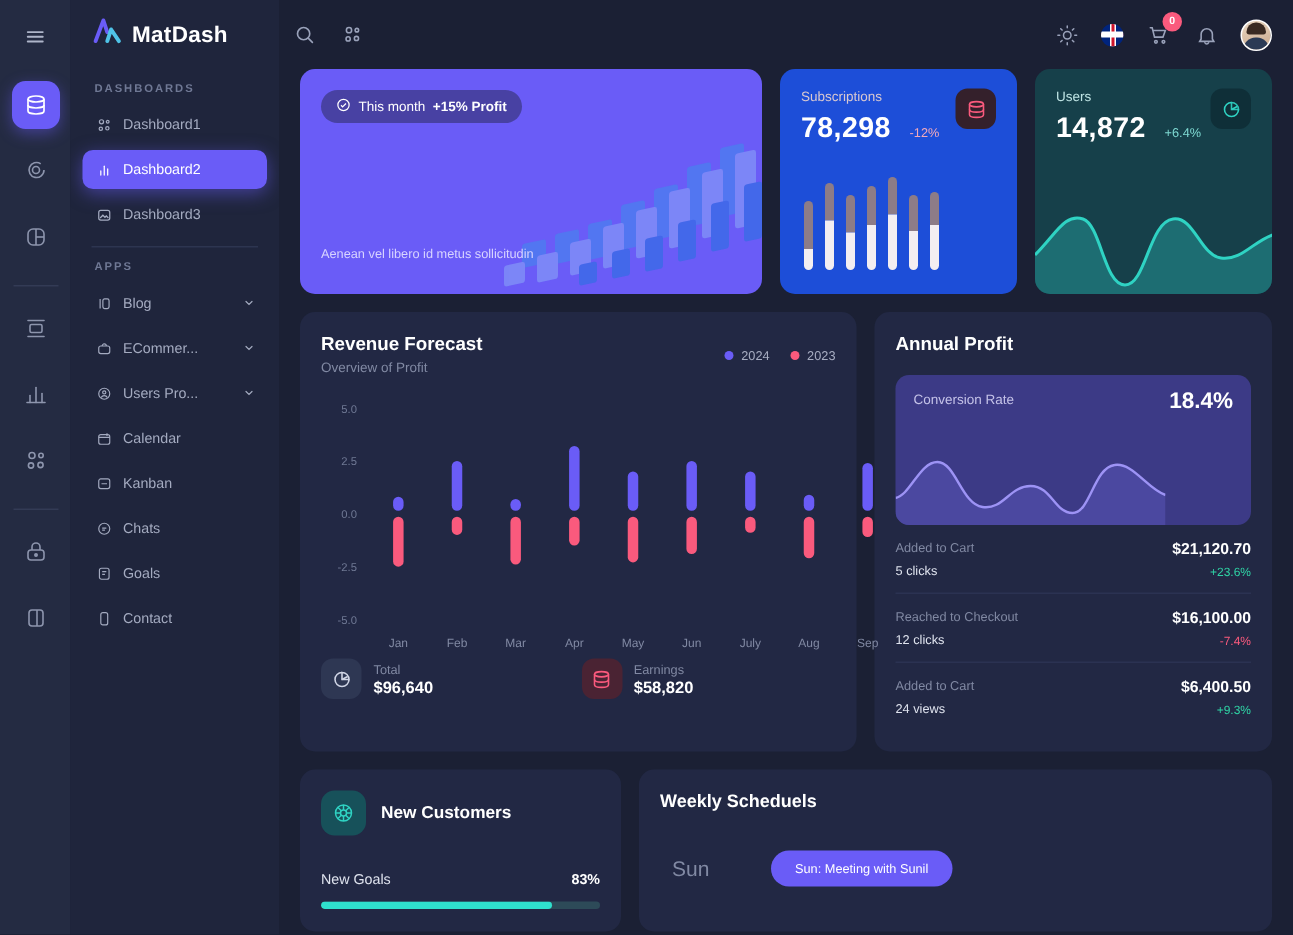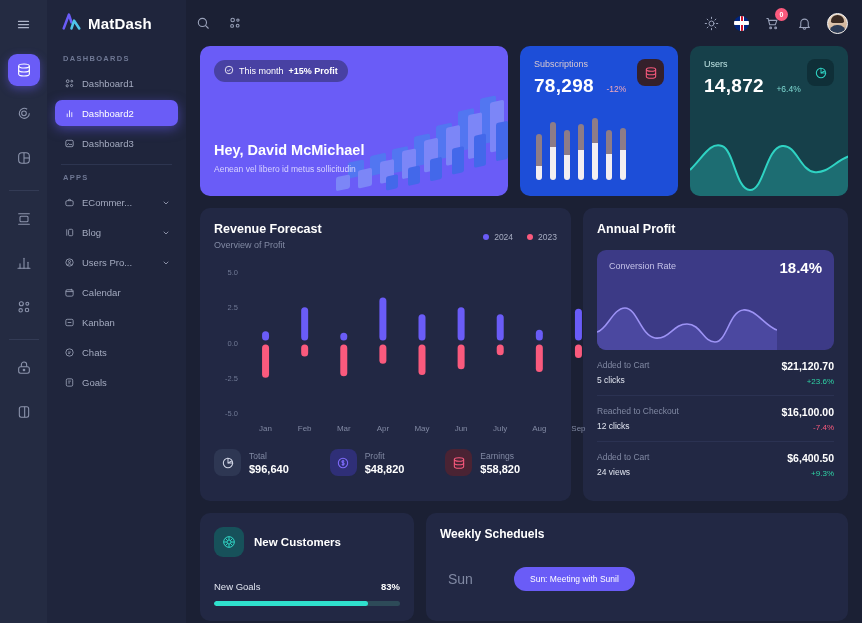--- a/index.html
+++ b/index.html
@@ -118,21 +118,21 @@
 
   
   .rev { width: 371px; padding: 14px 14px 12px; }
   .rev-head { display: flex; align-items: flex-start; }
   .rev-title { color: #fff; font-size: 12.5px; font-weight: bold; }
   .rev-sub { color: #8189a3; font-size: 9px; margin-top: 4px; }
   .legend { margin-left: auto; display: flex; gap: 14px; padding-top: 10px; }
   .leg { display: flex; align-items: center; gap: 5px; color: #a7adc2; font-size: 8.5px; }
   .dot { width: 6px; height: 6px; border-radius: 50%; }
   .chart-area { height: 175px; margin-top: 14px; position: relative; }
-  .rev-stats { display: flex; gap: 4px; margin-top: 10px; }
+  .rev-stats { display: flex; gap: 4px; }
   .rv { flex: 1; display: flex; align-items: center; gap: 8px; }
   .rv-ico { width: 27px; height: 27px; border-radius: 8px; display: flex; align-items: center; justify-content: center; }
   .rv-ico.grey { background: #2e3753; color: #cfd4e4; }
   .rv-ico.indigo { background: #2f2f77; color: #7f6bfb; }
   .rv-ico.red { background: #4a2333; color: #fa5a7d; }
   .rv-lab { color: #8189a3; font-size: 8.5px; }
   .rv-val { color: #fff; font-size: 11px; font-weight: bold; margin-top: 2px; }
 
   
   .annual { flex: 1; padding: 14px; }
@@ -285,50 +285,50 @@
       </span>
       <span class="nav-label">Dashboard3</span>
     </div>
 
     <div class="side-div"></div>
     <div class="sec-label">APPS</div>
 
     <div class="nav-item">
       <span class="nav-icon">
         <svg width="11" height="11" viewBox="0 0 24 24" fill="none" stroke="currentColor" stroke-width="1.7">
+            <path d="M6 5v14"></path>
+            <rect x="10" y="5" width="9" height="14" rx="2.5"></rect>
+          </svg>
+      </span>
+      <span class="nav-label">Blog</span>
+      <span class="chev">
+        <svg width="8" height="8" viewBox="0 0 24 24" fill="none" stroke="currentColor" stroke-width="2.4" stroke-linecap="round">
+            <path d="M6 9l6 6 6-6"></path>
+          </svg>
+      </span>
+    </div>
+
+    <div class="nav-item">
+      <span class="nav-icon">
+        <svg width="11" height="11" viewBox="0 0 24 24" fill="none" stroke="currentColor" stroke-width="1.7">
             <rect x="4" y="8" width="16" height="11" rx="3"></rect>
             <path d="M9 8a3 3 0 0 1 6 0"></path>
           </svg>
       </span>
       <span class="nav-label">ECommer...</span>
       <span class="chev">
         <svg width="8" height="8" viewBox="0 0 24 24" fill="none" stroke="currentColor" stroke-width="2.4" stroke-linecap="round">
             <path d="M6 9l6 6 6-6"></path>
           </svg>
       </span>
     </div>
 
     <div class="nav-item">
       <span class="nav-icon">
         <svg width="11" height="11" viewBox="0 0 24 24" fill="none" stroke="currentColor" stroke-width="1.7">
-            <path d="M6 5v14"></path>
-            <rect x="10" y="5" width="9" height="14" rx="2.5"></rect>
-          </svg>
-      </span>
-      <span class="nav-label">Blog</span>
-      <span class="chev">
-        <svg width="8" height="8" viewBox="0 0 24 24" fill="none" stroke="currentColor" stroke-width="2.4" stroke-linecap="round">
-            <path d="M6 9l6 6 6-6"></path>
-          </svg>
-      </span>
-    </div>
-
-    <div class="nav-item">
-      <span class="nav-icon">
-        <svg width="11" height="11" viewBox="0 0 24 24" fill="none" stroke="currentColor" stroke-width="1.7">
             <circle cx="12" cy="12" r="8"></circle>
             <circle cx="12" cy="10" r="2.3"></circle>
             <path d="M7.5 17.5a5 5 0 0 1 9 0"></path>
           </svg>
       </span>
       <span class="nav-label">Users Pro...</span>
       <span class="chev">
         <svg width="8" height="8" viewBox="0 0 24 24" fill="none" stroke="currentColor" stroke-width="2.4" stroke-linecap="round">
             <path d="M6 9l6 6 6-6"></path>
           </svg>
@@ -371,20 +371,28 @@
       <span class="nav-icon">
         <svg width="11" height="11" viewBox="0 0 24 24" fill="none" stroke="currentColor" stroke-width="1.7">
             <rect x="5" y="4" width="14" height="16" rx="3"></rect>
             <path d="M9 9h6"></path>
             <path d="M9 13h4"></path>
           </svg>
       </span>
       <span class="nav-label">Goals</span>
     </div>
 
+    <div class="nav-item">
+      <span class="nav-icon">
+        <svg width="11" height="11" viewBox="0 0 24 24" fill="none" stroke="currentColor" stroke-width="1.7">
+            <rect x="7" y="3" width="10" height="18" rx="3"></rect>
+          </svg>
+      </span>
+      <span class="nav-label">Contact</span>
+    </div>
   </div>
 
   <div class="main">
 
     <div class="topbar">
       <div class="top-icon">
         <svg width="14" height="14" viewBox="0 0 24 24" fill="none" stroke="currentColor" stroke-width="1.9" stroke-linecap="round">
             <circle cx="11" cy="11" r="7"></circle>
             <path d="M16.5 16.5L21 21"></path>
           </svg>
@@ -469,21 +477,20 @@
           <div class="pill">
             <span>
               <svg width="10" height="10" viewBox="0 0 24 24" fill="none" stroke="#fff" stroke-width="2">
                   <circle cx="12" cy="12" r="9"></circle>
                   <path d="M8 12.5l2.5 2.5L16 9.5"></path>
                 </svg>
             </span>
             <span>This month</span>
             <b>+15% Profit</b>
           </div>
-          <div class="hero-title">Hey, David McMichael</div>
           <div class="hero-sub">Aenean vel libero id metus sollicitudin</div>
         </div>
 
         <div class="stat-card stat-sub">
           <div class="stat-label">Subscriptions</div>
           <span class="stat-num">78,298</span>
           <span class="stat-delta delta-down">-12%</span>
           <div class="stat-badge sub-badge">
             <svg width="14" height="14" viewBox="0 0 24 24" fill="none" stroke="currentColor" stroke-width="1.8">
                 <ellipse cx="12" cy="6" rx="8" ry="3"></ellipse>
@@ -606,33 +613,20 @@
                     <path d="M12 12l6.5-3.5"></path>
                     <path d="M12 4a8 8 0 0 1 8 8h-8z"></path>
                   </svg>
               </div>
               <div>
                 <div class="rv-lab">Total</div>
                 <div class="rv-val">$96,640</div>
               </div>
             </div>
             <div class="rv">
-              <div class="rv-ico indigo">
-                <svg width="14" height="14" viewBox="0 0 24 24" fill="none" stroke="currentColor" stroke-width="1.8">
-                    <circle cx="12" cy="12" r="8"></circle>
-                    <path d="M14 9.5c-.5-1-1.2-1.5-2-1.5-1.2 0-2 .7-2 1.7s1 1.4 2 1.8 2 .7 2 1.8-.9 1.7-2 1.7c-.9 0-1.6-.5-2-1.3"></path>
-                    <path d="M12 7v10"></path>
-                  </svg>
-              </div>
-              <div>
-                <div class="rv-lab">Profit</div>
-                <div class="rv-val">$48,820</div>
-              </div>
-            </div>
-            <div class="rv">
               <div class="rv-ico red">
                 <svg width="14" height="14" viewBox="0 0 24 24" fill="none" stroke="currentColor" stroke-width="1.8">
                     <ellipse cx="12" cy="6" rx="8" ry="3"></ellipse>
                     <path d="M4 6v12c0 1.7 3.6 3 8 3s8-1.3 8-3V6"></path>
                     <path d="M4 12c0 1.7 3.6 3 8 3s8-1.3 8-3"></path>
                   </svg>
               </div>
               <div>
                 <div class="rv-lab">Earnings</div>
                 <div class="rv-val">$58,820</div>

